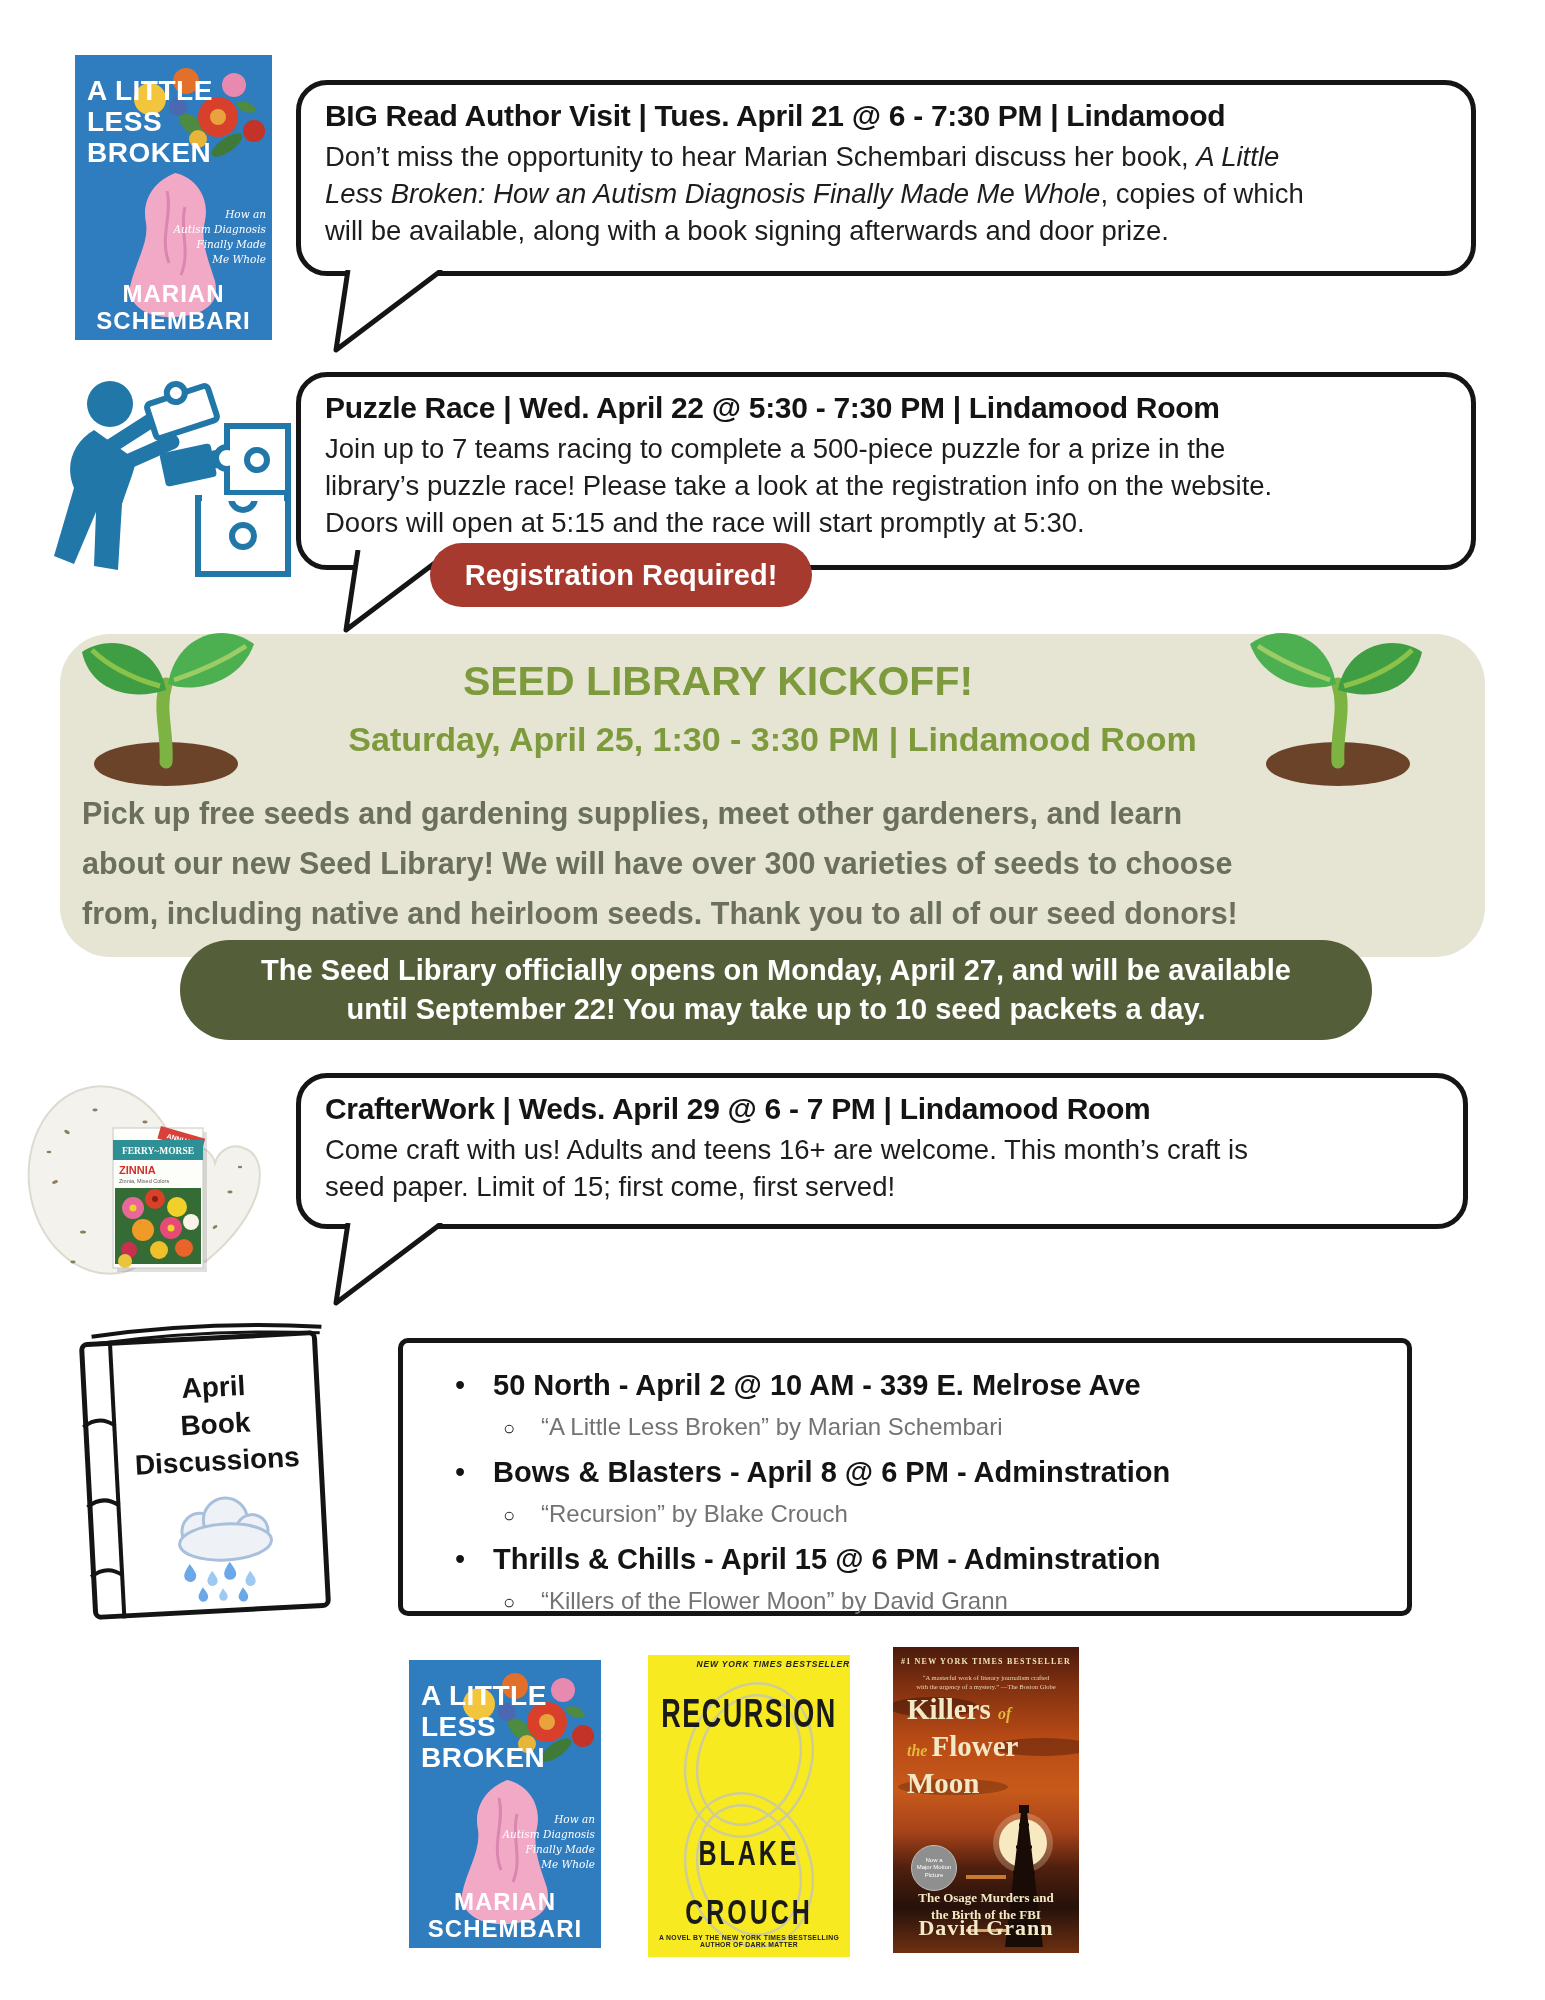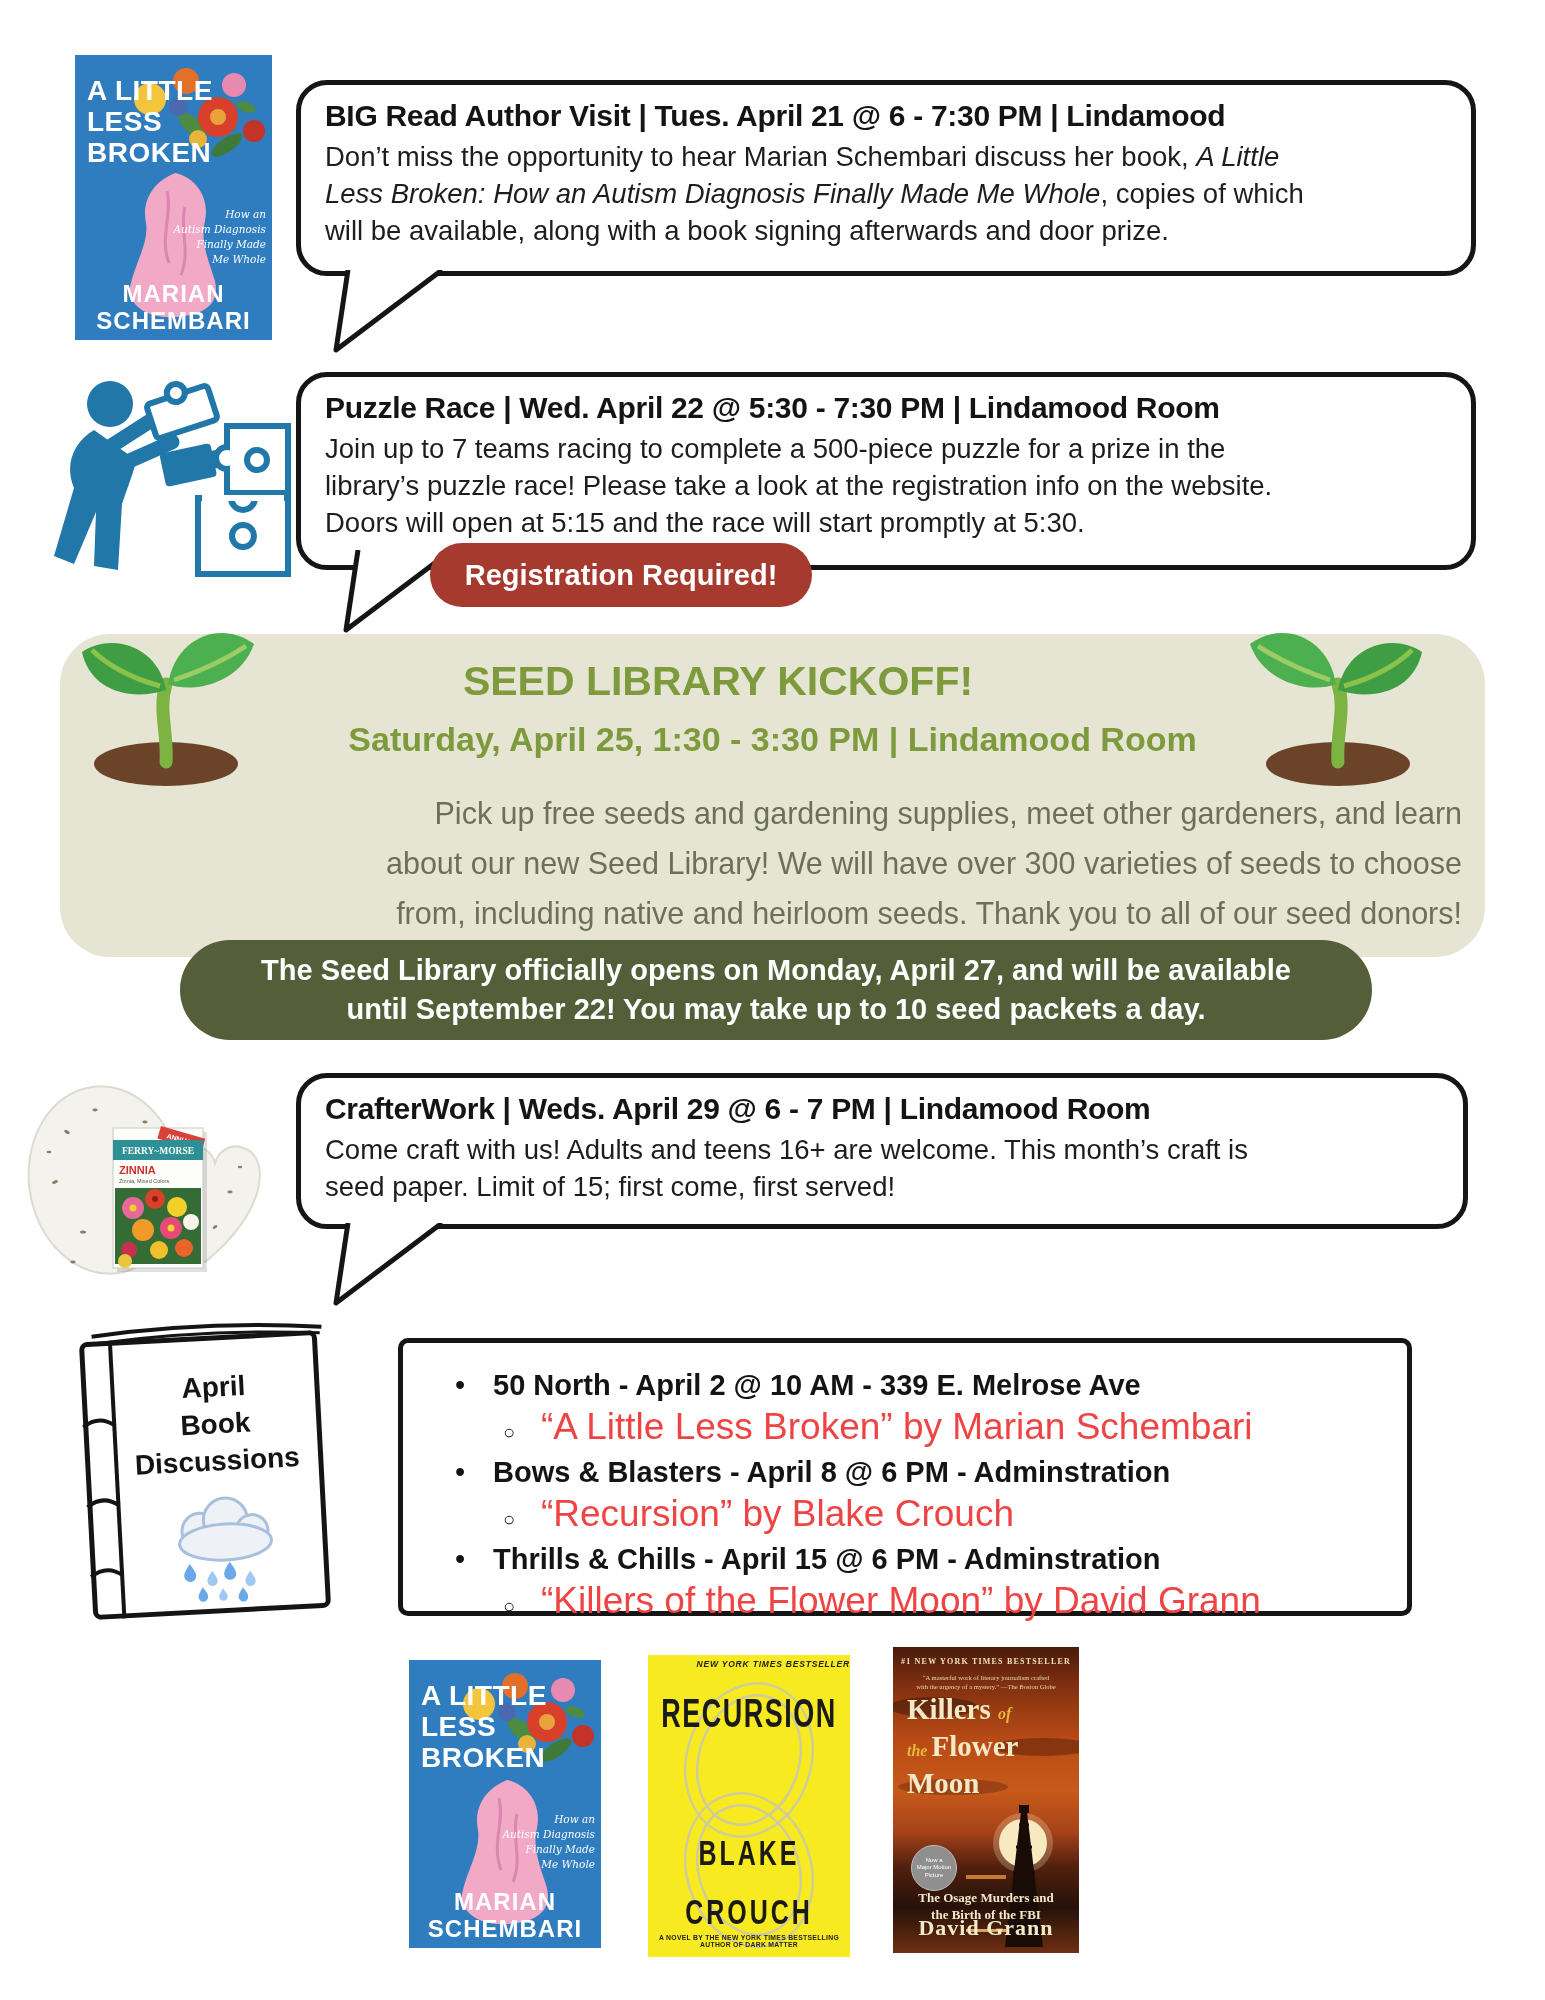--- a/index.html
+++ b/index.html
@@ -19,32 +19,32 @@
                border-radius:32px; z-index:4; display:flex; align-items:center; justify-content:center;
                color:#fff; font-size:29px; font-weight:bold; }
   .badge-green { position:absolute; left:180px; top:940px; width:1192px; height:100px; background:#545e38;
                border-radius:50px; z-index:4; display:flex; flex-direction:column; align-items:center; justify-content:center;
                color:#fff; font-size:29px; font-weight:bold; line-height:39px; text-align:center; }
 
   
   .seed-bg { position:absolute; left:60px; top:634px; width:1425px; height:323px; background:#e6e5d3; border-radius:50px; z-index:0; }
   .seed-title { position:absolute; left:0; top:658px; width:1436px; text-align:center; font-size:41px; font-weight:bold; color:#7d9a3c; z-index:2; }
   .seed-sub { position:absolute; left:0; top:720px; width:1545px; text-align:center; font-size:34px; font-weight:bold; color:#7d9a3c; z-index:2; }
-  .seed-body { position:absolute; left:82px; top:788px; width:1380px; text-align:right; z-index:2; }
+  .seed-body { position:absolute; left:82px; top:788px; width:1380px; text-align:left; z-index:2;font-weight:bold; }
   .seed-body .sline { font-size:30.5px; color:#6b705c; line-height:50px; }
 
   
   .disc-box { position:absolute; left:398px; top:1338px; width:1014px; height:278px; border:5px solid #151515; border-radius:10px; background:#fff; padding:20px 10px 0 52px; z-index:2; }
   .drow { display:flex; align-items:baseline; }
   .drow.main { margin-top:2px; }
   .drow.sub { margin:3px 0 6px 48px; }
   .dbullet { width:38px; font-size:29px; color:#141414; }
   .dbullet.hollow { font-size:20px; width:38px; }
   .dmain { font-size:29px; font-weight:bold; color:#141414; line-height:40px; }
-  .dsub { font-size:37px; color:#ef4444; line-height:38px; }
+  .dsub { font-size:24px; color:#737373; line-height:38px; }
 
   
   .book { position:absolute; left:86px; top:1336px; width:238px; height:278px; background:#fff; border:5px solid #141414; border-radius:8px; transform:rotate(-3deg); z-index:2; }
   .book-spine { position:absolute; left:24px; top:-5px; bottom:-5px; width:0; border-left:4px solid #141414; }
   .book-text { position:absolute; left:30px; right:4px; top:28px; text-align:center; font-size:28px; font-weight:bold; color:#141414; line-height:37px; }
   .book-detail { position:absolute; left:-8px; top:-18px; overflow:visible; }
 
   
   .cover-alb { position:absolute; width:197px; height:285px; background:#2f7cbe; overflow:hidden; z-index:2; }
   .alb-title { position:absolute; left:12px; top:20px; color:#fff; font-weight:bold; font-size:28px; line-height:31px; letter-spacing:0.5px; z-index:3; }

